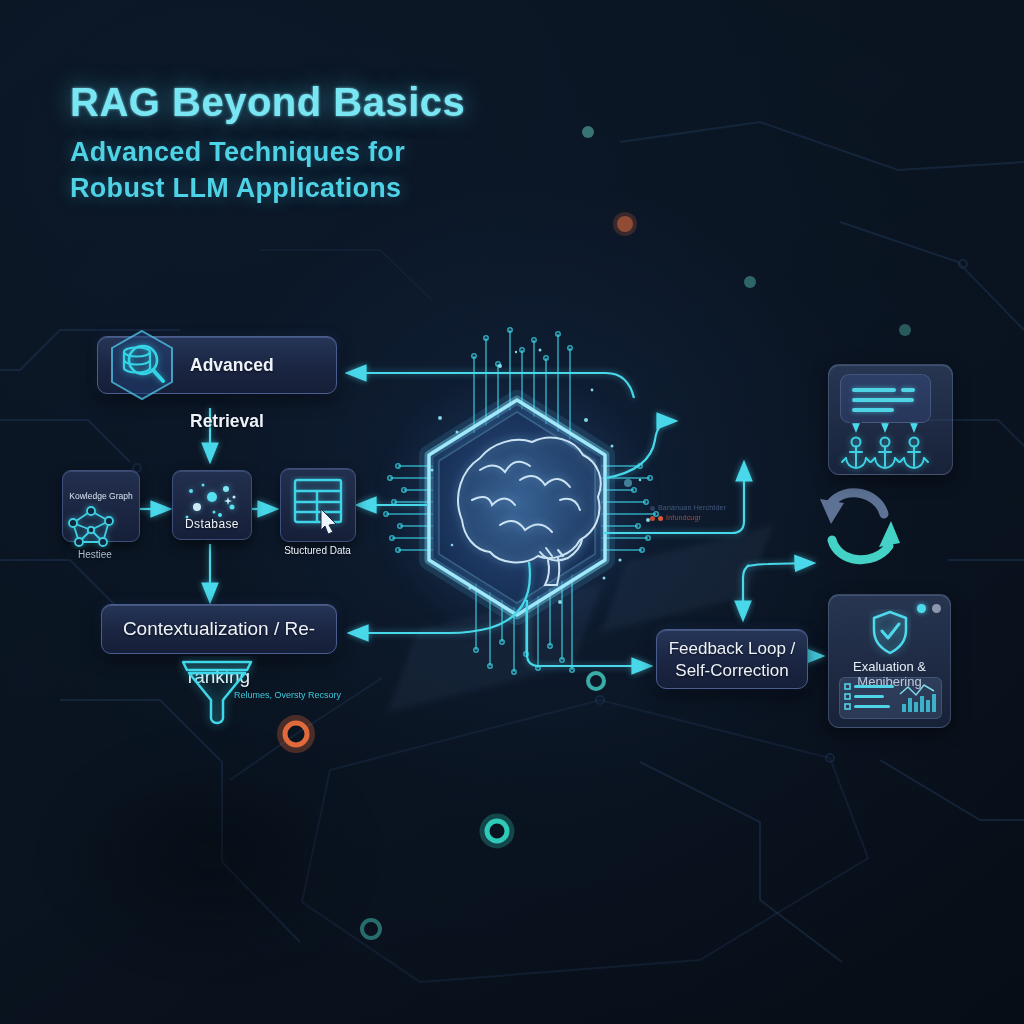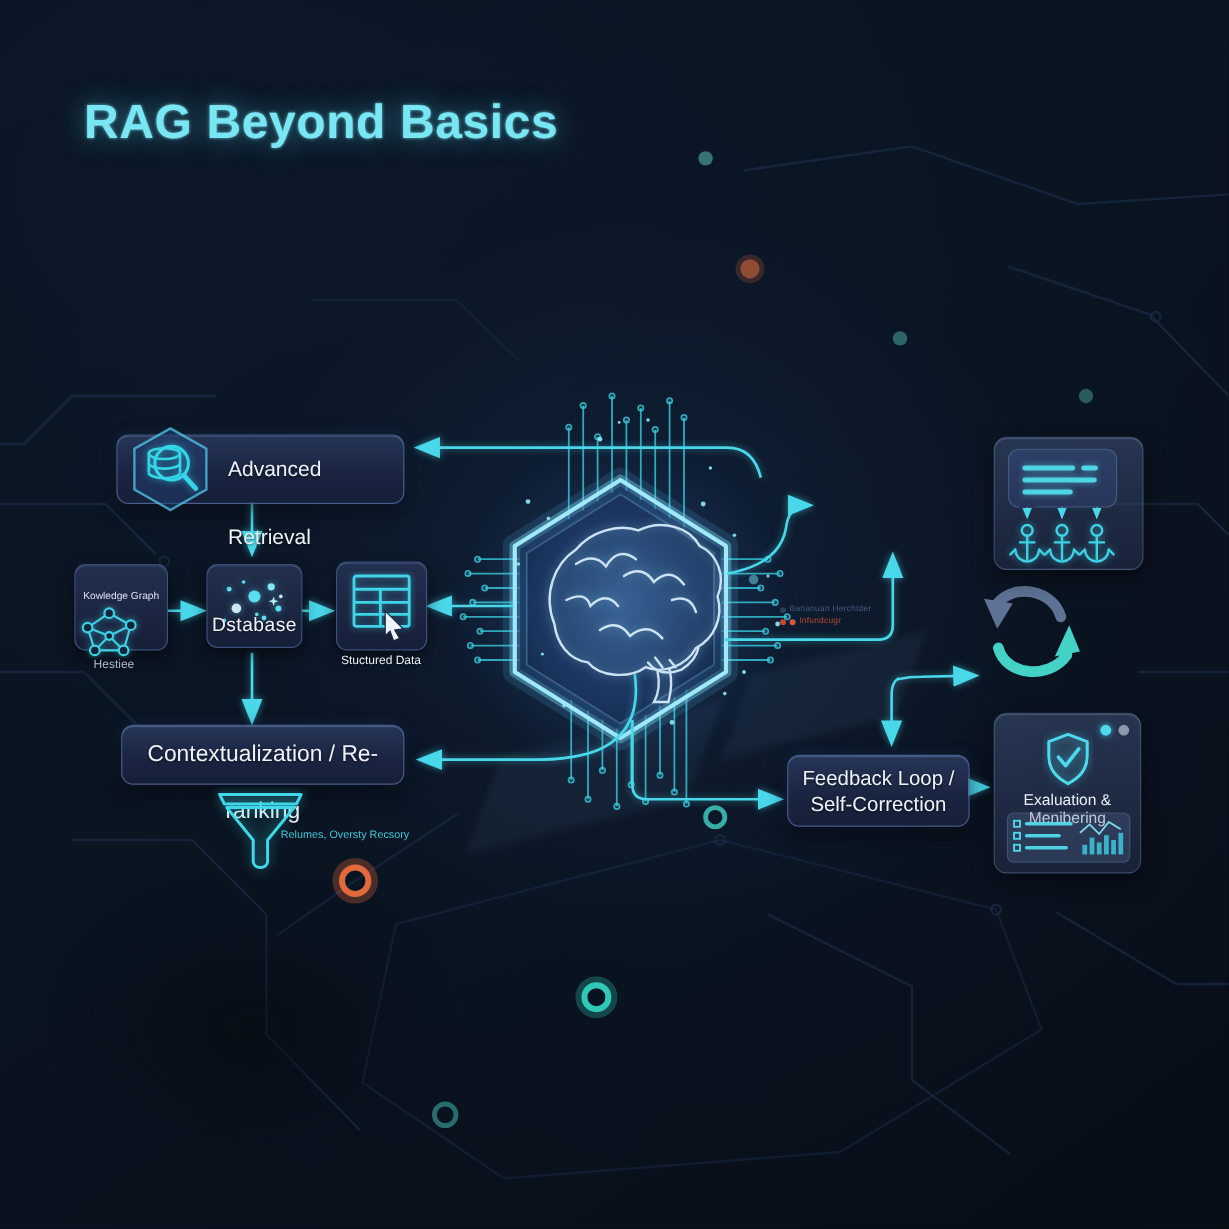--- a/index.html
+++ b/index.html
@@ -266,24 +266,26 @@
       <path d="M 884 514 C 878 492 846 485 831 503" fill="none" stroke="#5d7294" stroke-width="9"></path>
       <polygon points="820,499 844,503 831,524" fill="#5d7294"></polygon>
       <path d="M 832 540 C 838 563 874 567 889 546" fill="none" stroke="#43d2c5" stroke-width="9"></path>
       <polygon points="879,547 900,543 891,521" fill="#43d2c5"></polygon>
     </g>
   </svg>
 
   <div class="abs" style="left:70px;top:80px;">
     <div class="title-heading">RAG Beyond Basics</div>
     <div class="title-sub" style="margin-top:10px;">
-    </div>
-  </div>
-
-  <div class="abs nbox" style="left:97px;top:362px;width:238px;height:56px;">
+      <div>Advanced Techniques for</div>
+      <div>Robust LLM Applications</div>
+    </div>
+  </div>
+
+  <div class="abs nbox" style="left:97px;top:336px;width:238px;height:56px;font-weight:bold;">
     <svg class="abs" style="left:8px;top:-10px;" width="72" height="76">
       <polygon points="36,4 66,21 66,55 36,72 6,55 6,21" fill="rgba(32,62,112,.55)" stroke="rgba(80,200,235,.75)" stroke-width="2"></polygon>
       <g stroke="#35d5e8" stroke-width="2.2" fill="none" style="filter:drop-shadow(0 0 3px rgba(53,213,232,.6))">
         <ellipse cx="31" cy="25" rx="13" ry="4.5"></ellipse>
         <path d="M 18 25 V 41 M 44 25 V 41"></path>
         <path d="M 18 33 A 13 4.5 0 0 0 44 33"></path>
         <path d="M 18 41 A 13 4.5 0 0 0 44 41"></path>
         <circle cx="37" cy="33" r="14" stroke-width="2.6"></circle>
         <path d="M 47 43 L 57 54" stroke-width="4" stroke-linecap="round"></path>
       </g>
@@ -316,21 +318,21 @@
         <circle cx="18" cy="20" r="2"></circle>
         <circle cx="59" cy="36" r="2.5"></circle>
         <circle cx="30" cy="14" r="1.5"></circle>
         <circle cx="47" cy="44" r="2"></circle>
         <circle cx="61" cy="26" r="1.5" fill="#cfe9f4"></circle>
         <circle cx="14" cy="46" r="1.5"></circle>
         <circle cx="41" cy="41" r="1.5"></circle>
         <path d="M55,26 L56,29 L59,30 L56,31 L55,34 L54,31 L51,30 L54,29 Z" fill="#bfeef8"></path>
       </g>
     </svg>
-    <div class="abs nbox-label" style="left:0;bottom:8px;width:78px;text-align:center;font-size:16px;letter-spacing:.4px;">Dstabase</div>
+    <div class="abs nbox-label" style="left:0;bottom:8px;width:78px;text-align:center;font-size:12px;letter-spacing:.4px;">Dstabase</div>
   </div>
 
   <div class="abs small-box" style="left:280px;top:468px;width:74px;height:72px;">
     <svg class="abs" style="left:9px;top:7px;" width="58" height="60">
       <g stroke="#3fd4e8" stroke-width="2.4" fill="none" style="filter:drop-shadow(0 0 3px rgba(63,212,232,.6))">
         <rect x="5" y="4" width="46" height="42" rx="2"></rect>
         <path d="M5,15 H51 M5,26 H51 M5,36 H51 M27,15 V46"></path>
       </g>
       <polygon points="31,33 46,48 39,49 43,56 38,58 35,50 31,54" fill="#eef4fb" stroke="#17263c" stroke-width="1"></polygon>
     </svg>

